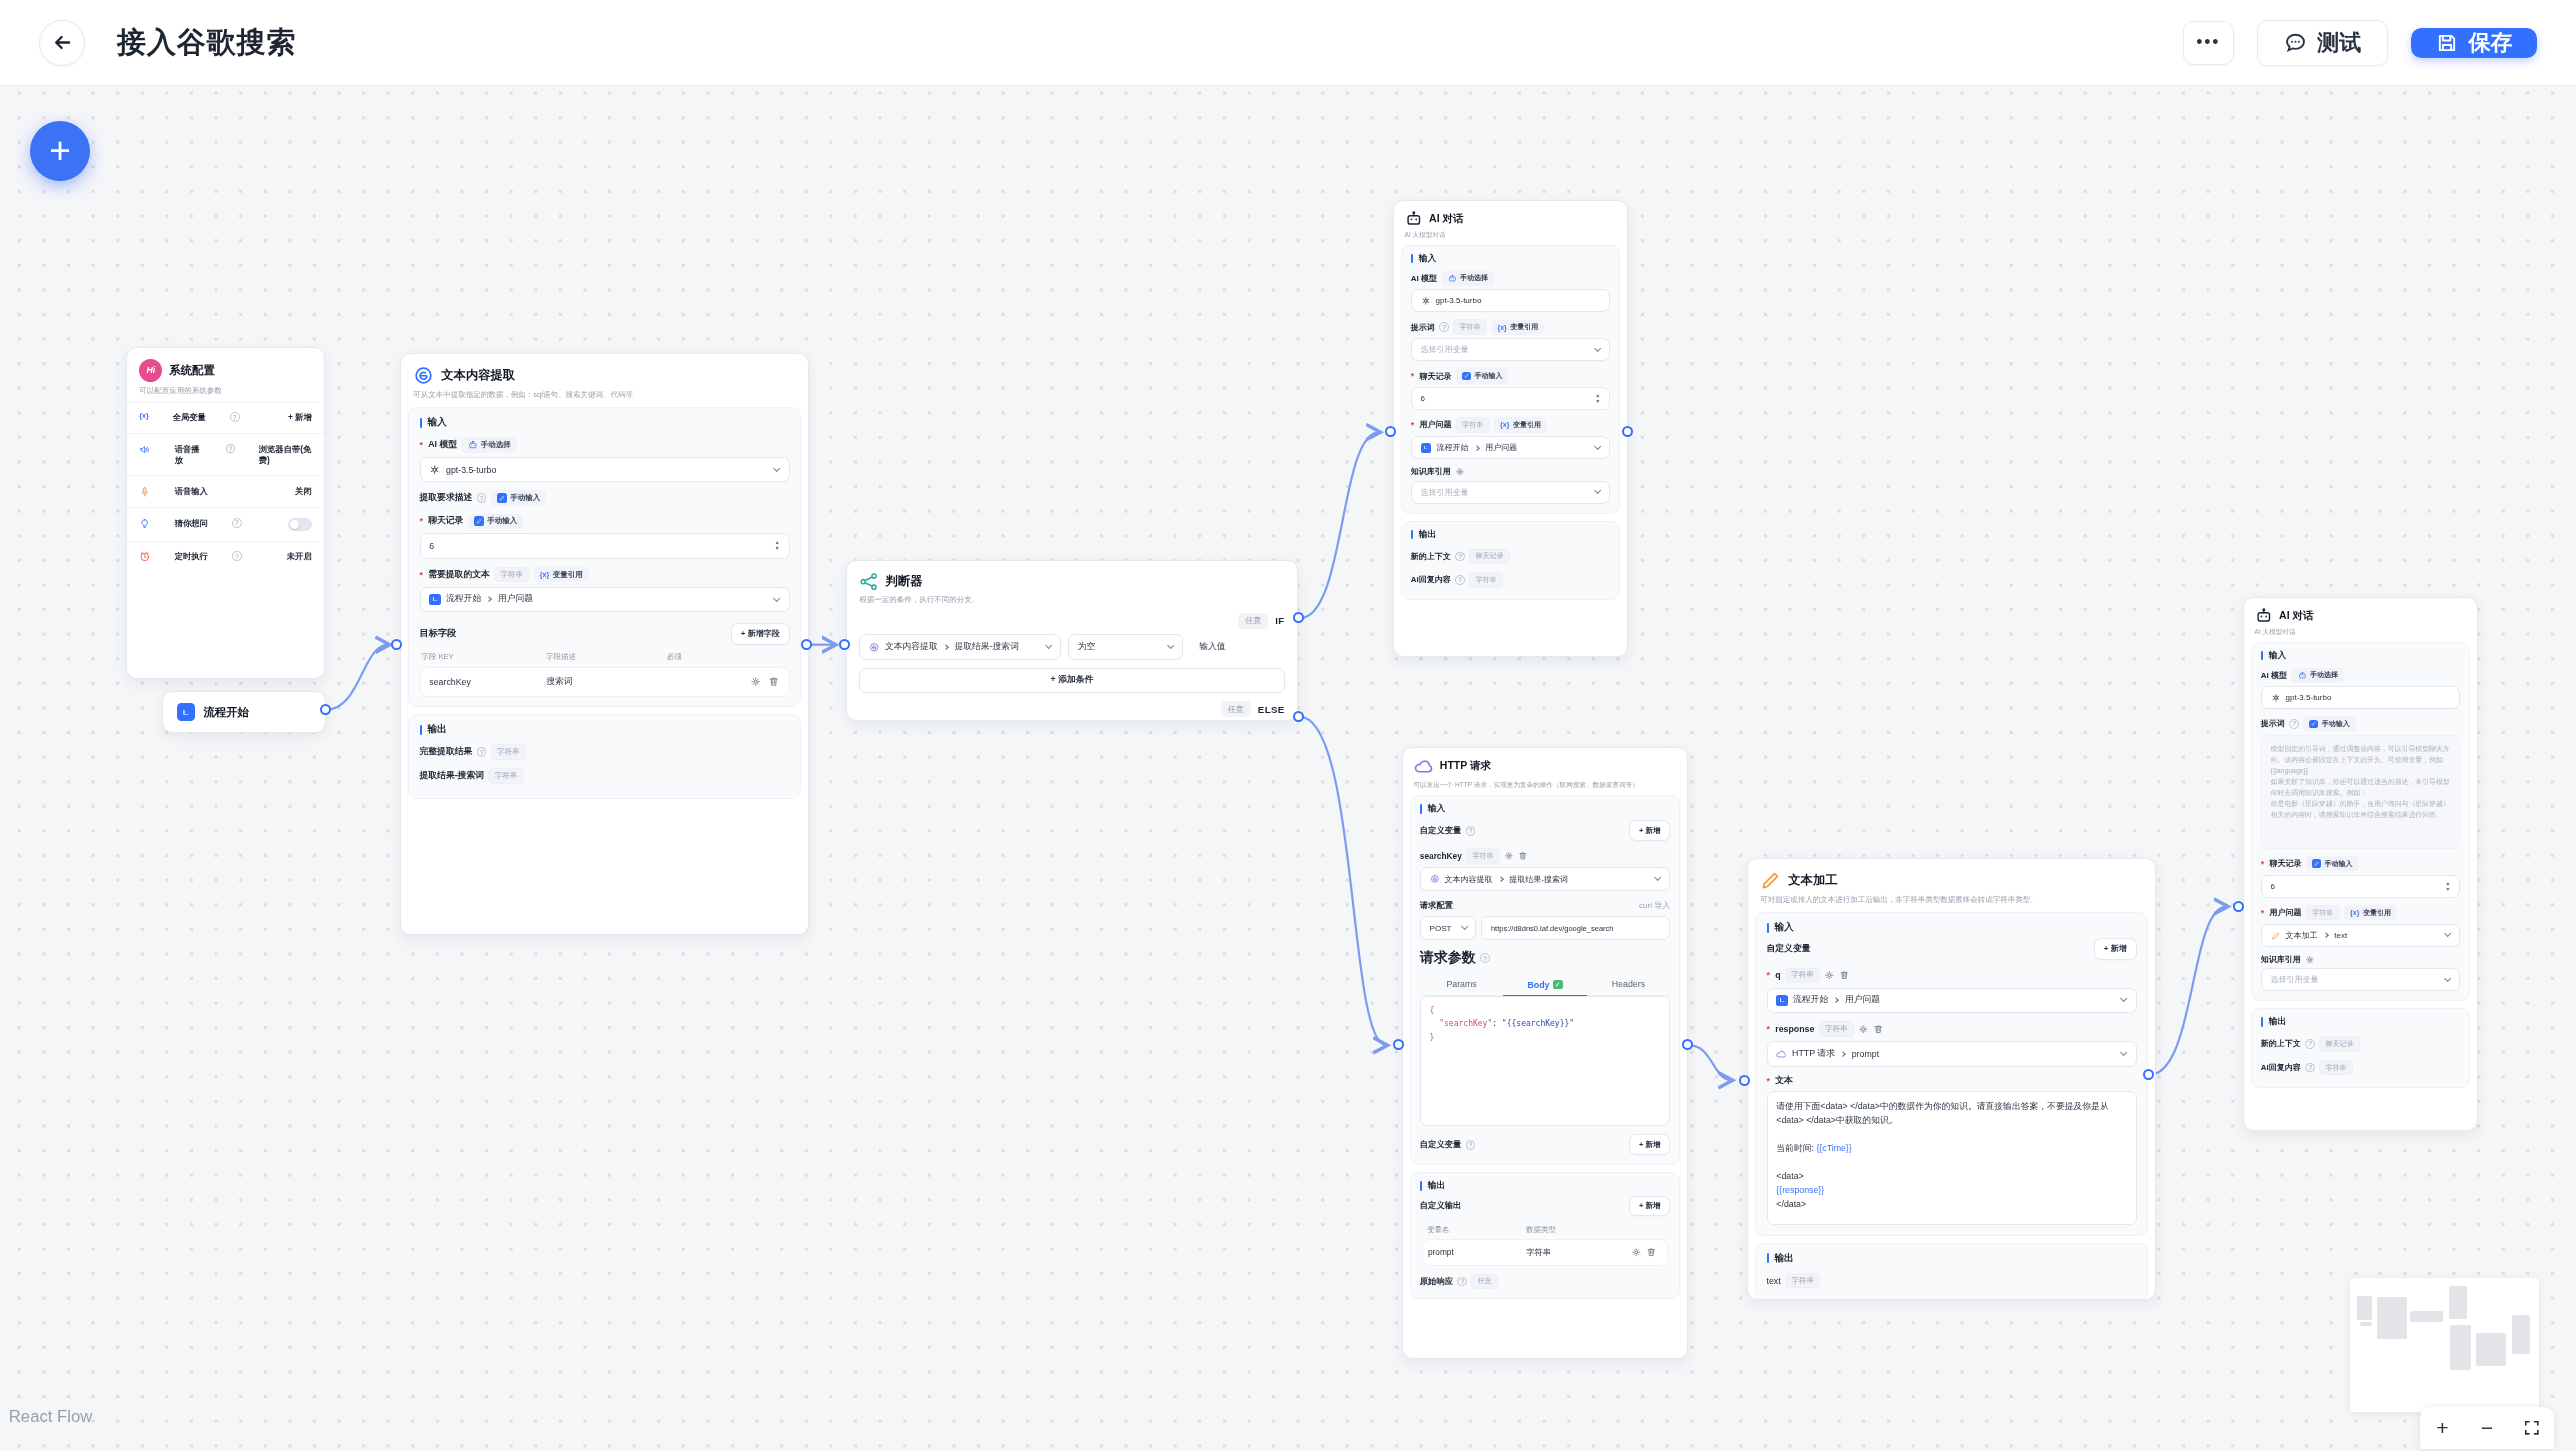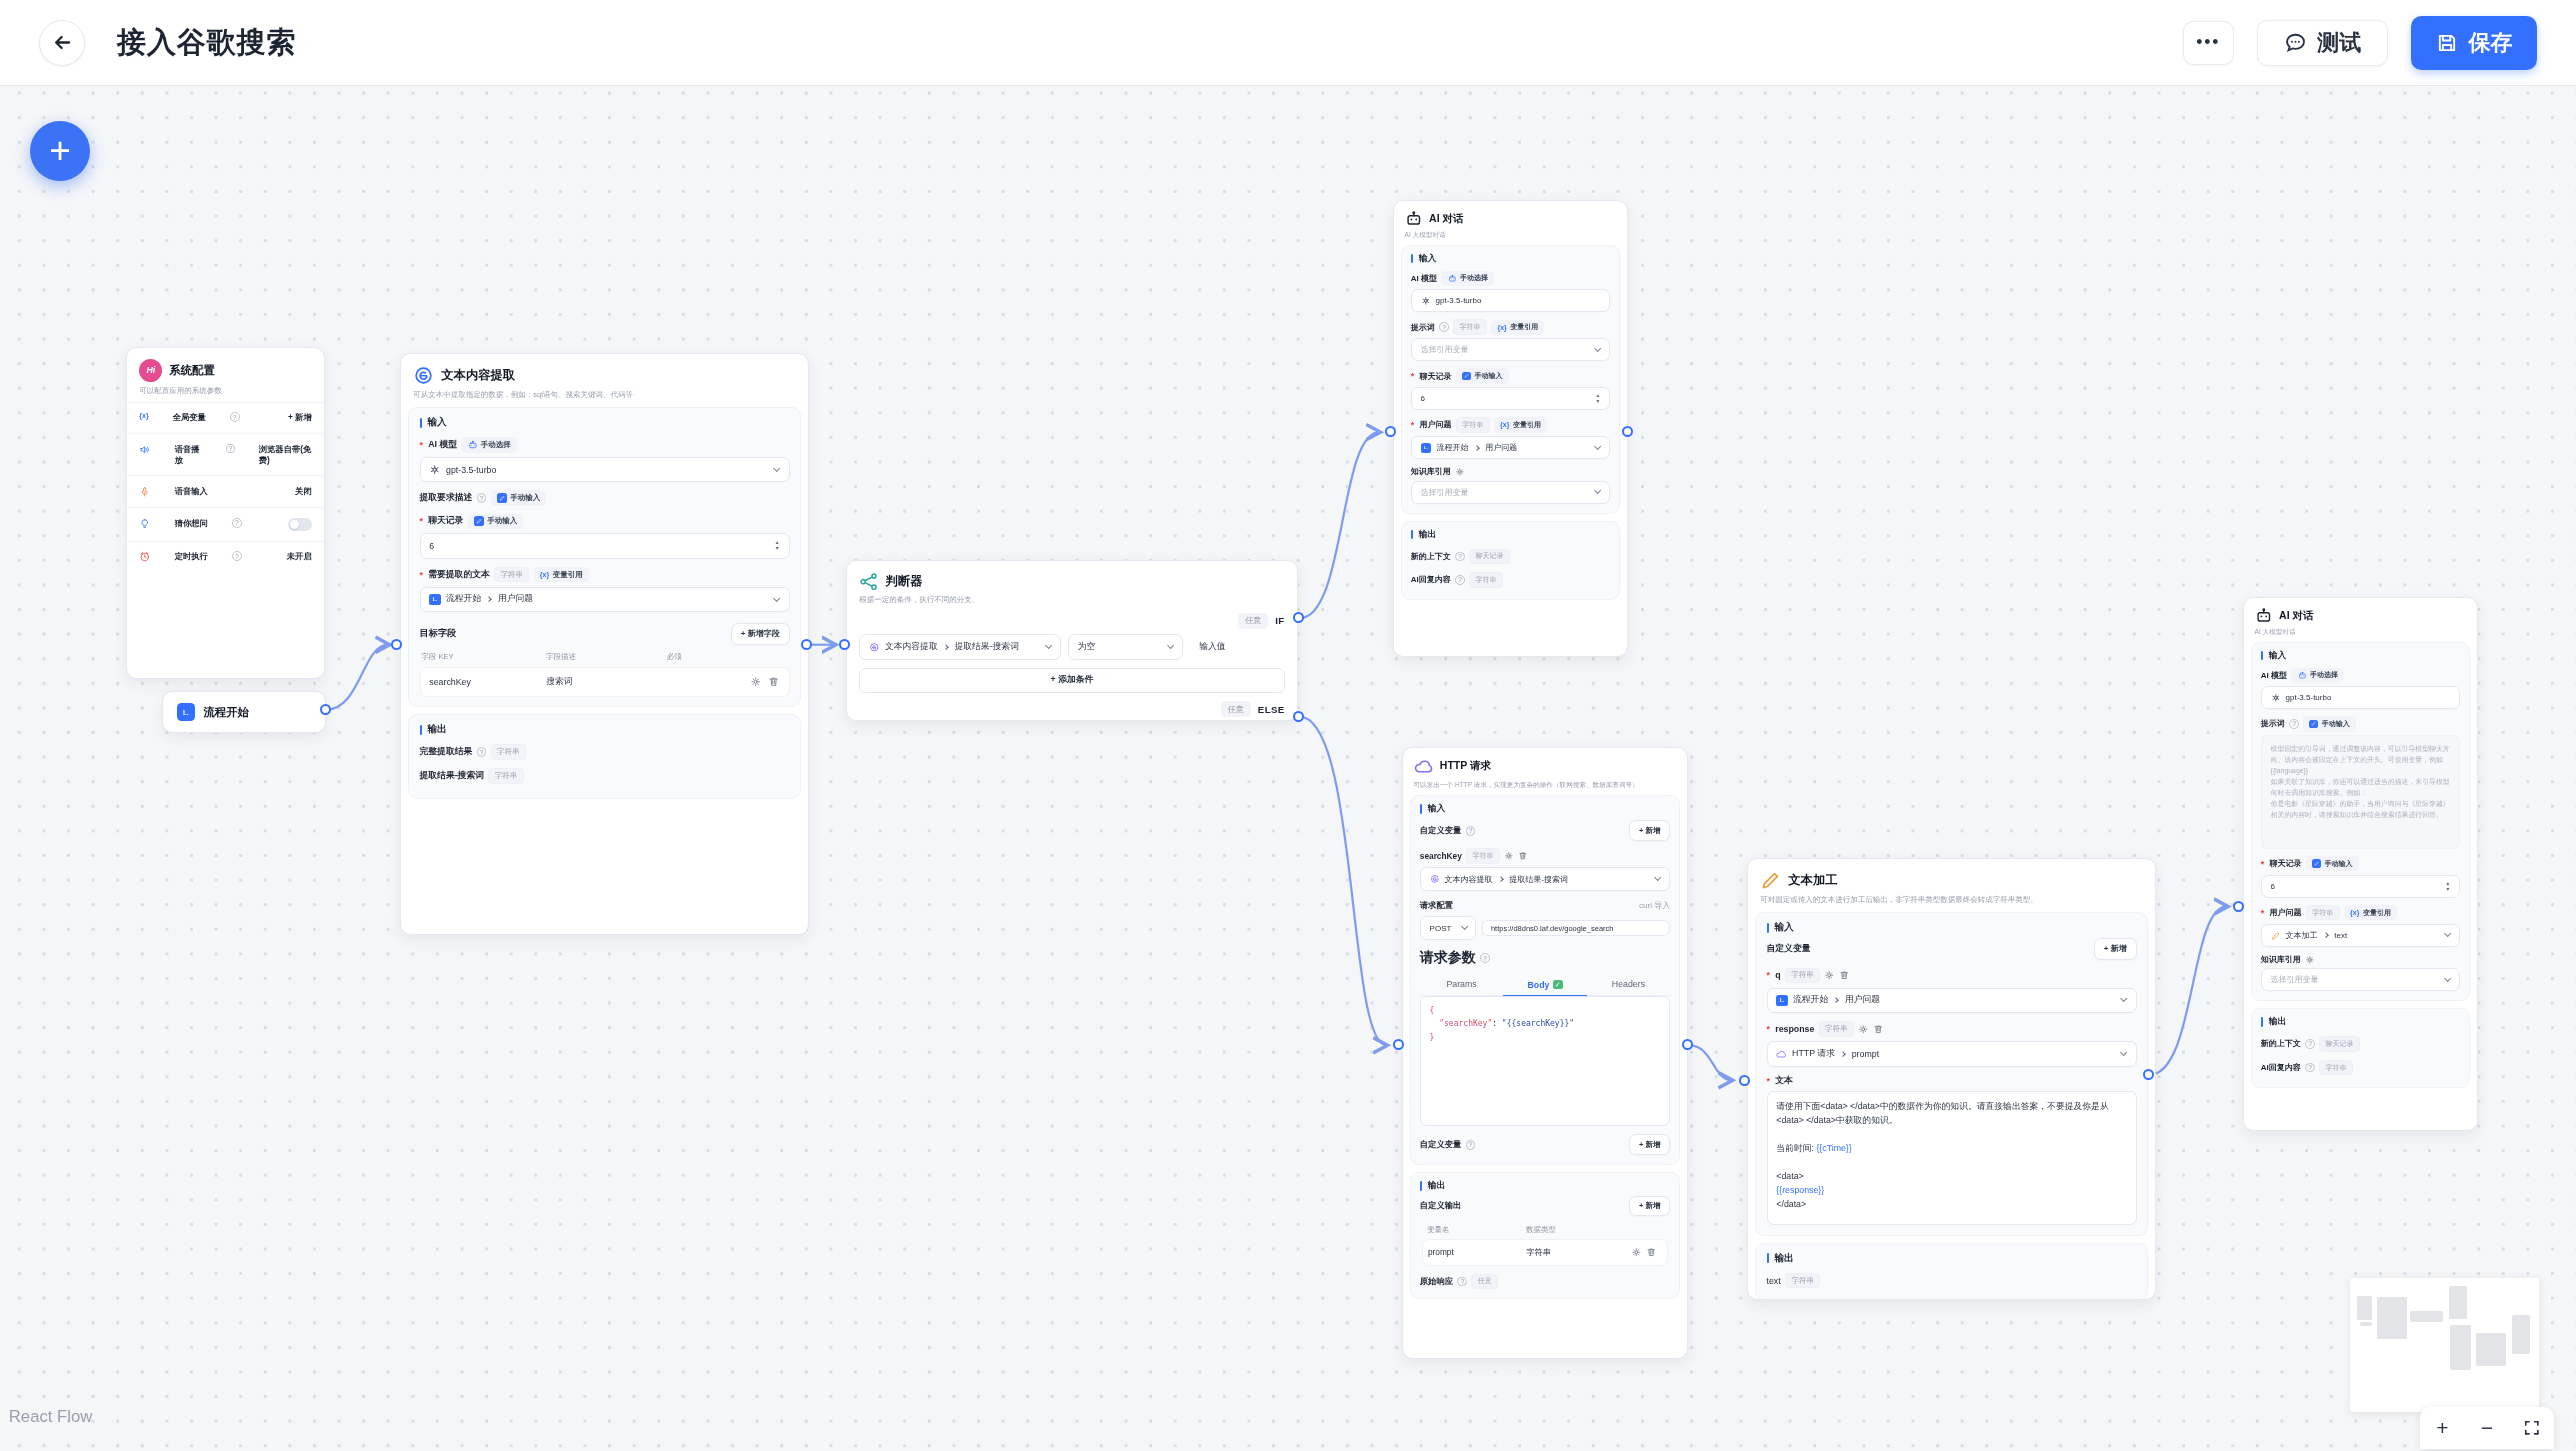--- a/index.html
+++ b/index.html
@@ -6,21 +6,21 @@
 html,body{width:2576px;height:1451px;overflow:hidden}
 body{font-family:"Liberation Sans","DejaVu Sans",sans-serif;background:#f5f6f8;color:#1d2532;position:relative}
 .grid{position:absolute;inset:0;background-image:radial-gradient(circle,#d9dde4 1.5px,transparent 1.5px);background-size:24.6px 24.6px;background-position:7px 7px}
 
 .topbar{position:absolute;top:0;left:0;right:0;height:86px;background:#fff;border-bottom:0.9px solid #e8ebf1;display:flex;align-items:center;padding:0 39px;z-index:60}
 .backbtn{width:46px;height:46px;border-radius:50%;border:0.9px solid #e5e8ef;background:#fff;display:flex;align-items:center;justify-content:center;color:#1d2532;box-shadow:0 0.9px 2.6px rgba(0,0,0,.05)}
 .ttl{font-size:29px;font-weight:700;margin-left:32px;letter-spacing:0.9px}
 .tb-right{margin-left:auto;display:flex;align-items:center;gap:23px}
 .morebtn{min-width:51px;height:44px;border-radius:10.5px;border:0.9px solid #e8ebf1;background:#fff;display:flex;align-items:center;justify-content:center;font-size:17.6px;color:#2a3342;letter-spacing:1.8px;box-shadow:0 0.9px 2.6px rgba(0,0,0,.04)}
 .testbtn{height:46px;border-radius:10.5px;border:0.9px solid #e8ebf1;background:#fff;display:flex;align-items:center;gap:10.5px;padding:0 26px;font-size:22px;font-weight:600;color:#2a3342;box-shadow:0 0.9px 2.6px rgba(0,0,0,.04)}
-.savebtn{height:54px;border-radius:10.5px;background:#3370ff;color:#fff;display:flex;align-items:center;gap:10.5px;padding:0 24.6px;font-size:22px;font-weight:700;box-shadow:0 3.5px 8.8px rgba(51,112,255,.3)}
+.savebtn{height:30px;border-radius:10.5px;background:#3370ff;color:#fff;display:flex;align-items:center;gap:10.5px;padding:0 24.6px;font-size:22px;font-weight:700;box-shadow:0 3.5px 8.8px rgba(51,112,255,.3)}
 
 .fab{position:absolute;left:30px;top:121px;width:60px;height:60px;border-radius:50%;background:#3b72f6;color:#fff;display:flex;align-items:center;justify-content:center;font-size:37px;font-weight:400;box-shadow:0 5.3px 16px rgba(59,114,246,.45);z-index:40}
 
 .nd{position:absolute;background:#fff;border:0.9px solid #e4e8f0;border-radius:10.5px;box-shadow:0 4.4px 14px rgba(29,37,50,.07);z-index:10;overflow:hidden}
 .nh{padding:10.5px 12.3px 7px}
 .hrow{display:flex;align-items:center;gap:7px}
 .nt{font-size:12.3px;font-weight:700;color:#111824}
 .nds{font-size:7.5px;color:#959cab;margin-top:4.4px;line-height:1.4}
 .hic{display:inline-flex;align-items:center;justify-content:center}
 .pnl{background:#f9fafc;border:0.9px solid #eef1f6;border-radius:8.8px;margin:0 7px 7px;padding:8px 10.5px 9.7px}
@@ -579,21 +579,21 @@
     <div class="rw" style="margin-top:8.8px">
       <span style="font-size:8.3px;font-weight:700">请求配置</span>
       <span class="mla" style="font-size:8px;color:#9aa3b2">curl 导入</span>
     </div>
     <div class="rw" style="gap:5.3px;margin-top:5.3px">
       <div class="sel" style="height:24px;font-size:8px;width:56px;flex:none">
           <span>POST</span>
           <span class="grow"></span>
           <i class="cv"></i>
         </div>
-      <div class="inp" style="height:16px;font-size:7.5px;flex:1">https://d8dns0.laf.dev/google_search</div>
+      <div class="inp" style="height:24px;font-size:7.5px;flex:1">https://d8dns0.laf.dev/google_search</div>
     </div>
     <div class="lb" style="font-size:14px;margin:8.8px 0 0">
         <span>请求参数</span>
         <span class="qm"></span>
       </div>
     <div class="tabs">
       <div class="tab">Params</div>
       <div class="tab on">
           <span>Body</span>
           <span class="ck"></span>

